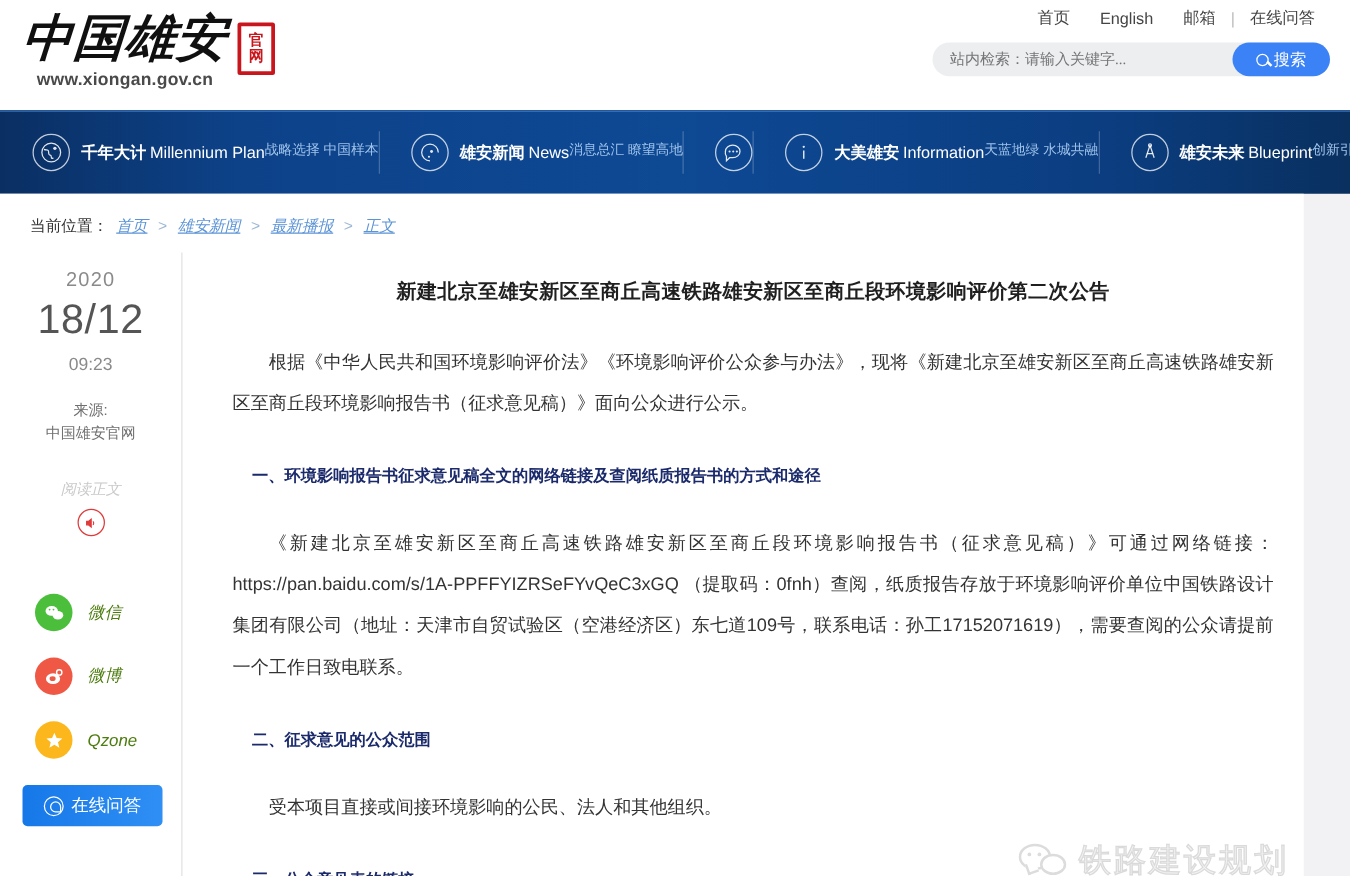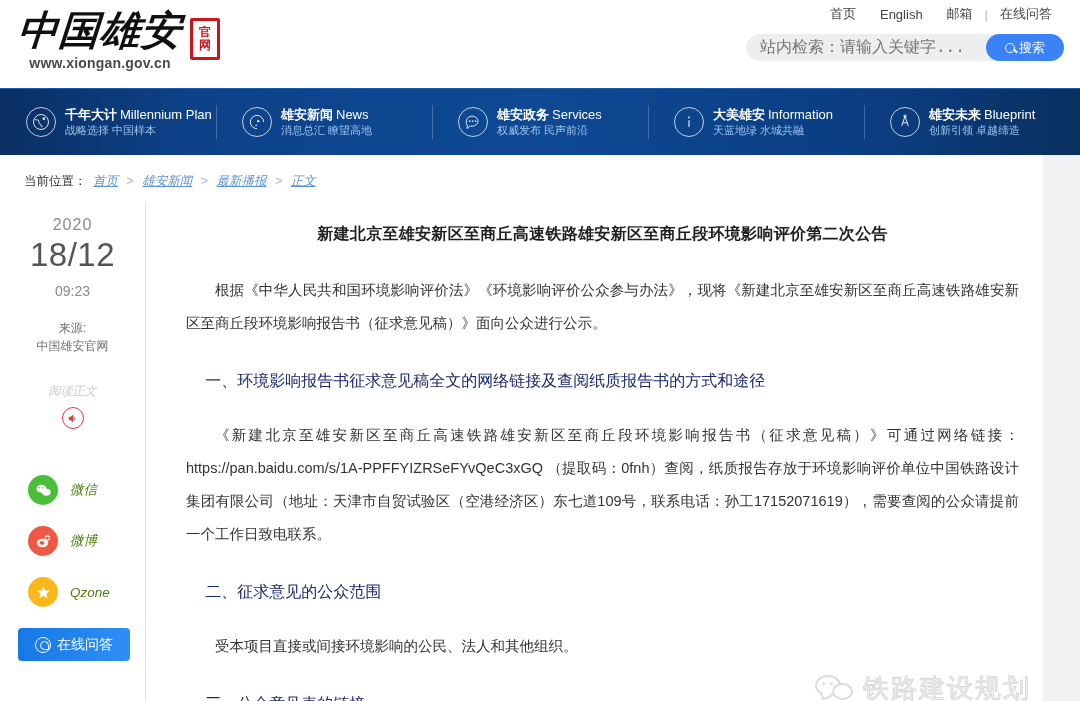--- a/index.html
+++ b/index.html
@@ -54,22 +54,22 @@
   .top-links .sep { color: #bbb; }
 
   .search-box {
     position: absolute; right: 16px; top: 34px;
     width: 318px; height: 27px;
     background: #eceef0; border-radius: 14px;
     display: flex; align-items: center;
   }
   .search-input {
     flex: 1; border: none; background: transparent; outline: none;
-    font-size: 16px; color: #4d7c0f; padding-left: 14px;
-    font-family: Liberation Mono, monospace;
+    font-size: 12px; color: #4d7c0f; padding-left: 14px;
+    font-family: Liberation Serif, serif;
   }
   .search-btn {
     width: 78px; height: 27px; border: none; border-radius: 14px;
     background: #3b82f6; color: #fff; font-size: 13px;
     display: flex; align-items: center; justify-content: center; gap: 4px;
     cursor: pointer; font-family: "Liberation Sans", sans-serif;
   }
   .mag {
     width: 10px; height: 10px; border: 1.8px solid #fff;
     border-radius: 50%; position: relative; display: inline-block;
@@ -96,21 +96,21 @@
   .nav-item + .nav-item::before {
     content: ""; position: absolute; left: 0; top: 16px;
     width: 1px; height: 34px; background: rgba(255,255,255,.22);
   }
   .nav-ico {
     width: 30px; height: 30px; border: 1.3px solid rgba(255,255,255,.75);
     border-radius: 50%; flex: 0 0 30px;
     display: flex; align-items: center; justify-content: center;
     color: rgba(255,255,255,.88);
   }
-  .nav-txt { display: flex; flex-direction: column; line-height: 1.35; }
+  .nav-txt { display: flex; flex-direction: row; line-height: 1.35; }
   .nav-t1 { font-size: 13px; color: #ffffff; white-space: nowrap; }
   .nav-t1 b { font-weight: 700; }
   .nav-t1 .en { font-weight: 400; margin-left: 3px; }
   .nav-t2 { font-size: 11px; color: #9fc2ea; white-space: nowrap; }
 
   
   .page {
     width: 1043px; background: #ffffff; min-height: 546px;
     position: relative;
   }
@@ -191,21 +191,21 @@
   .art-title {
     font-size: 16px; font-weight: 700; color: #1f1f1f;
     text-align: center; line-height: 36px; letter-spacing: .3px;
     padding: 0 6px;
   }
   .art-p {
     font-size: 14.5px; color: #333; line-height: 33px;
     text-align: justify; margin-top: 22px; text-indent: 2em;
   }
   .art-h {
-    font-size: 16px; font-weight: 400; color: #1b2a6b;
+    font-size: 13px; font-weight: 700; color: #1b2a6b;
     line-height: 33px; margin-top: 24px; text-indent: 1.2em;
   }
 
   .watermark {
     position: absolute; right: 12px; bottom: 14px;
     display: flex; align-items: center; gap: 10px;
     color: #d7d7d7; pointer-events: none; user-select: none;
   }
   .wm-ico { position: relative; width: 38px; height: 28px; }
   .wm-b1 {
@@ -298,26 +298,20 @@
   </div>
 
   <div class="nav-item">
     <div class="nav-ico">
       <svg width="20" height="20" viewBox="0 0 24 24" fill="none" stroke="currentColor" stroke-width="1.2">
         <path d="M4 11a7 6 0 1 1 7 6H8l-3 3v-4.2A6 6 0 0 1 4 11z"></path>
         <circle cx="8" cy="11" r="1" fill="currentColor" stroke="none"></circle>
         <circle cx="11.5" cy="11" r="1" fill="currentColor" stroke="none"></circle>
         <circle cx="15" cy="11" r="1" fill="currentColor" stroke="none"></circle>
       </svg>
-    </div>
-    <div class="nav-txt">
-      <div class="nav-t1">
-        <b>雄安政务</b><span class="en">Services</span>
-      </div>
-      <div class="nav-t2">权威发布 民声前沿</div>
     </div>
   </div>
 
   <div class="nav-item">
     <div class="nav-ico">
       <svg width="20" height="20" viewBox="0 0 24 24" fill="none" stroke="currentColor" stroke-width="1.4">
         <line x1="12" y1="10" x2="12" y2="18"></line>
         <circle cx="12" cy="6.5" r="1.1" fill="currentColor" stroke="none"></circle>
       </svg>
     </div>

